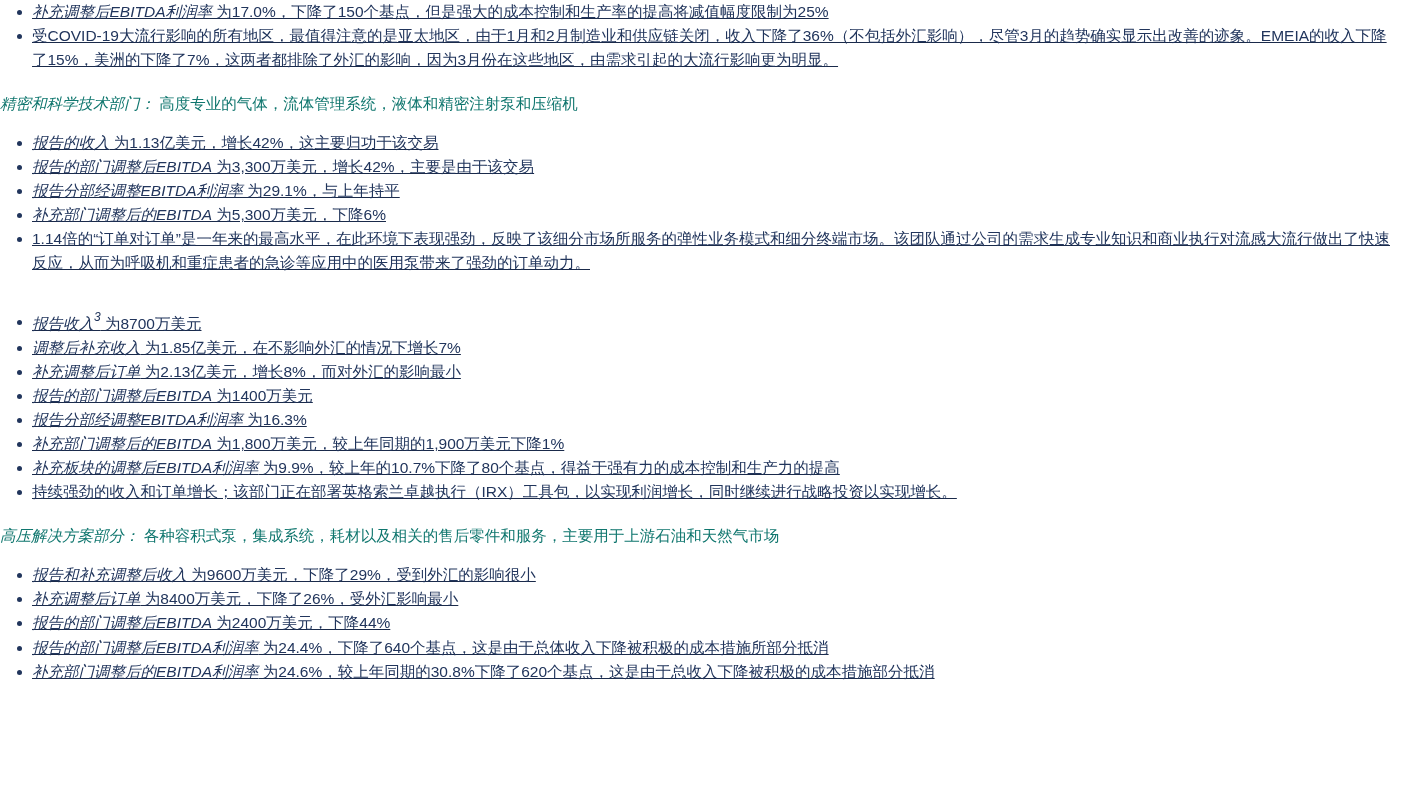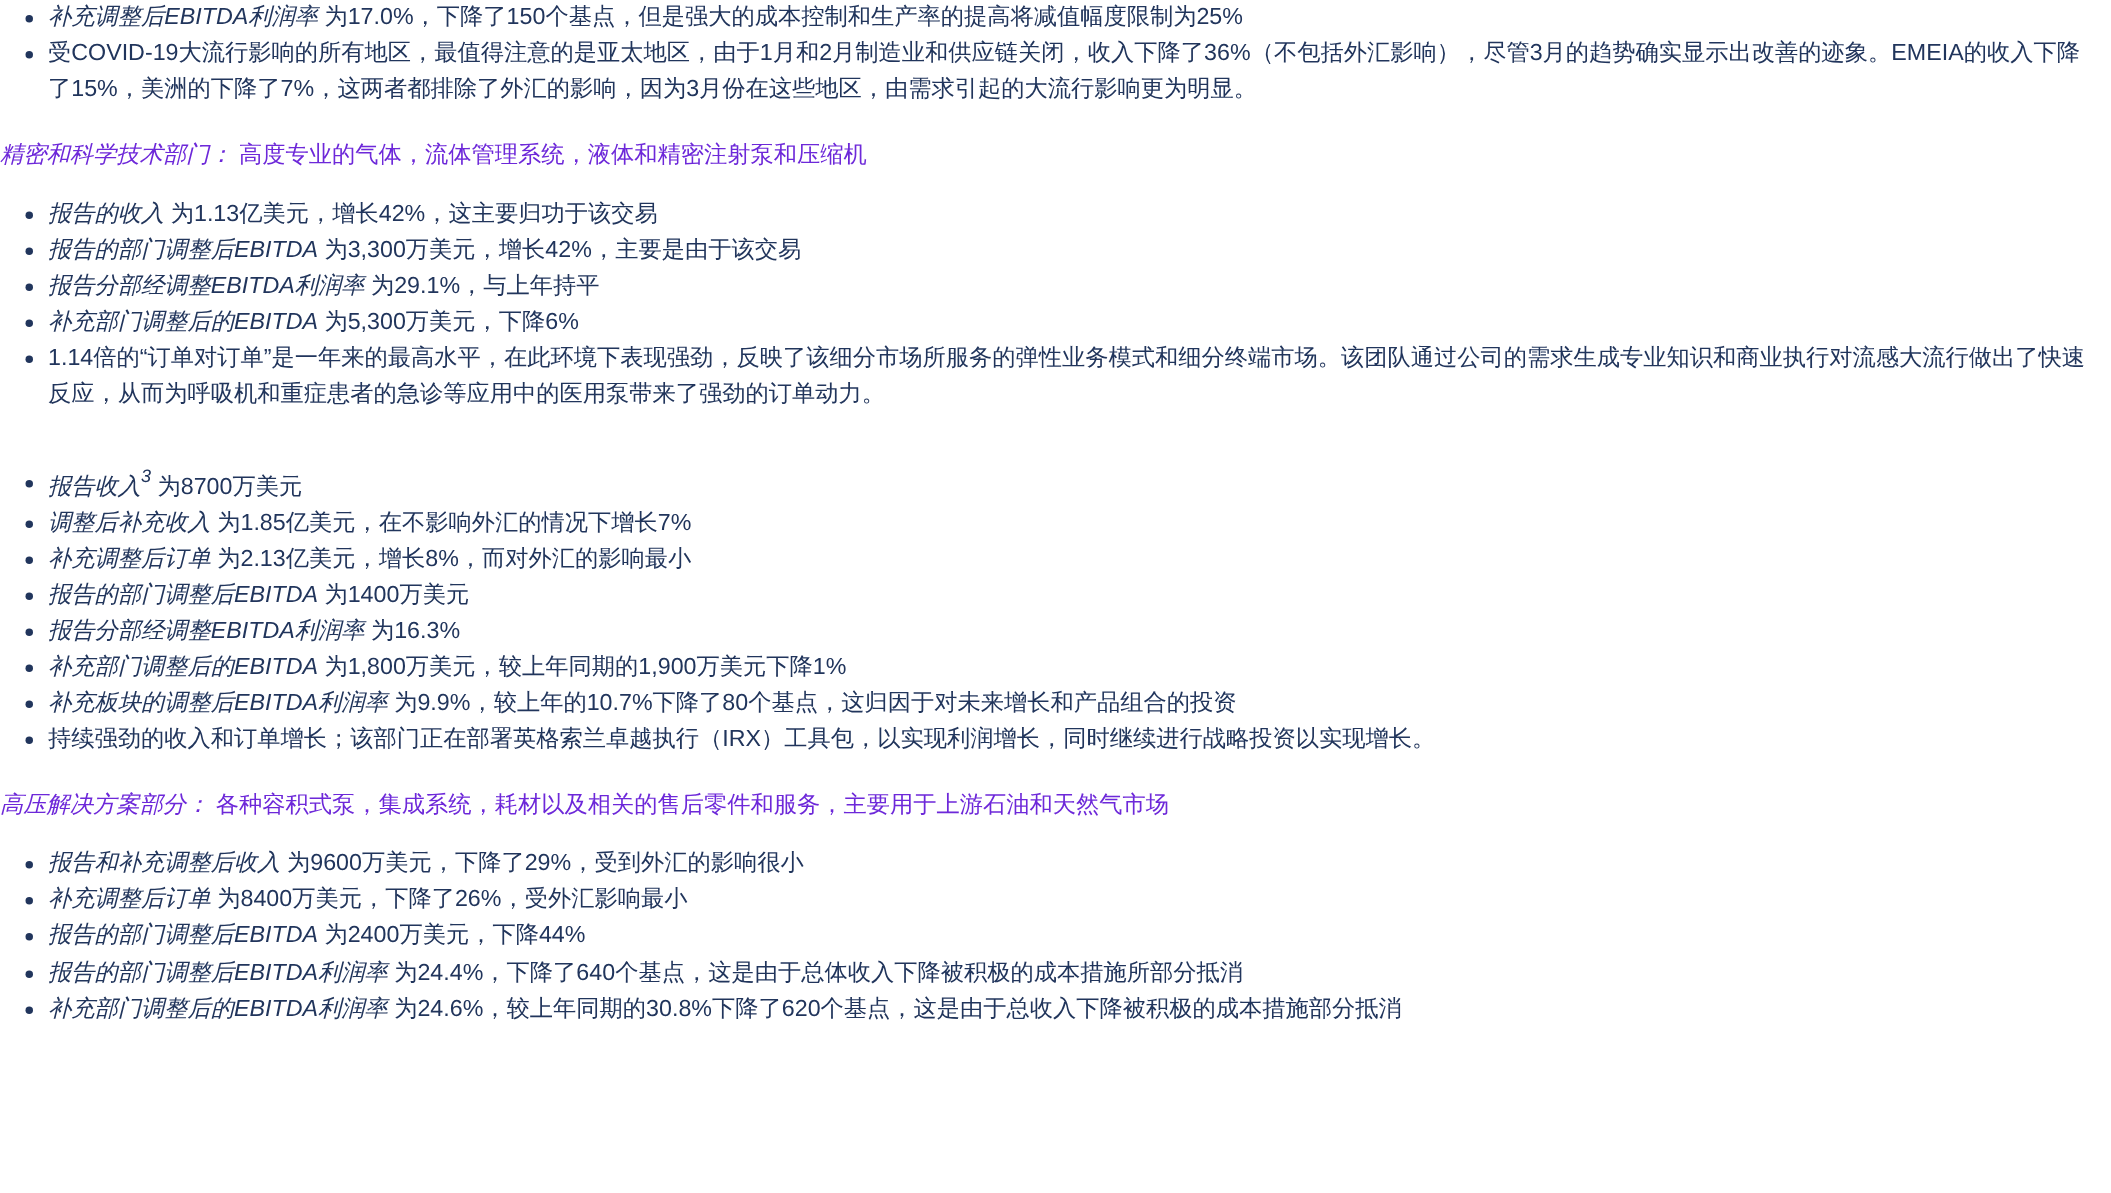--- a/index.html
+++ b/index.html
@@ -17,20 +17,21 @@
     line-height: 1.55;
   }
   .page {
     padding: 0 12px 0 0;
     box-sizing: border-box;
   }
   ul.bullets {
     list-style: none;
     margin: 0;
     padding: 0;
+    text-decoration: underline;
   }
   ul.bullets > li {
     position: relative;
     padding-left: 32px;
     margin: 0 0 0 0;
     padding-bottom: 0px;
     color: #21355c;
   }
   ul.bullets > li::before {
     content: "";
@@ -38,21 +39,21 @@
     left: 17px;
     top: 10px;
     width: 5px;
     height: 5px;
     border-radius: 50%;
     background: #21355c;
   }
   .section-head {
     margin: 0;
     padding: 0 0 0 0;
-    color: #6d28d9;
+    color: #0f766e;
     font-style: italic;
   }
   .section-head .tail { font-style: normal; }
   .gap-lg { height: 20px; }
   .gap-md { height: 15px; }
   em.it { font-style: italic; }
   .sup {
     font-style: italic;
     font-size: 12px;
     vertical-align: super;
@@ -96,21 +97,21 @@
 
   <div class="gap-md"></div>
 
   <ul class="bullets">
     <li><em class="it">报告收入</em><span class="sup">3</span><span> 为8700万美元</span></li>
     <li><em class="it">调整后补充收入</em><span> 为1.85亿美元，在不影响外汇的情况下增长7%</span></li>
     <li><em class="it">补充调整后订单</em><span> 为2.13亿美元，增长8%，而对外汇的影响最小</span></li>
     <li><em class="it">报告的部门调整后EBITDA</em><span> 为1400万美元</span></li>
     <li><em class="it">报告分部经调整EBITDA利润率</em><span> 为16.3%</span></li>
     <li><em class="it">补充部门调整后的EBITDA</em><span> 为1,800万美元，较上年同期的1,900万美元下降1%</span></li>
-    <li><em class="it">补充板块的调整后EBITDA利润率</em><span> 为9.9%，较上年的10.7%下降了80个基点，这归因于对未来增长和产品组合的投资</span></li>
+    <li><em class="it">补充板块的调整后EBITDA利润率</em><span> 为9.9%，较上年的10.7%下降了80个基点，得益于强有力的成本控制和生产力的提高</span></li>
     <li><span>持续强劲的收入和订单增长；该部门正在部署英格索兰卓越执行（IRX）工具包，以实现利润增长，同时继续进行战略投资以实现增长。</span></li>
   </ul>
 
   <div class="gap-lg"></div>
 
   <p class="section-head">
     <span>高压解决方案部分：</span><span class="tail"> 各种容积式泵，集成系统，耗材以及相关的售后零件和服务，主要用于上游石油和天然气市场</span>
   </p>
 
   <div class="gap-md"></div>

